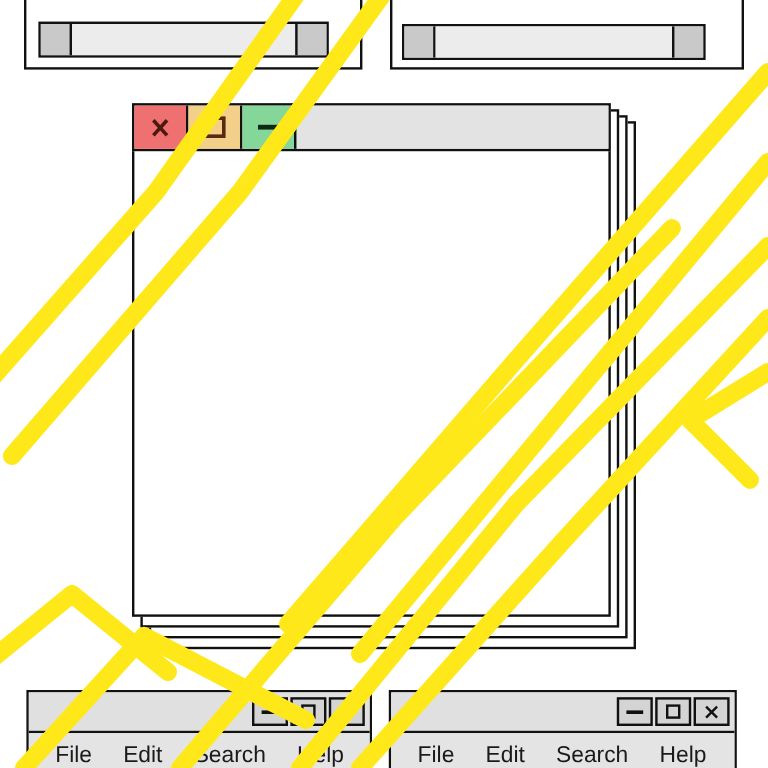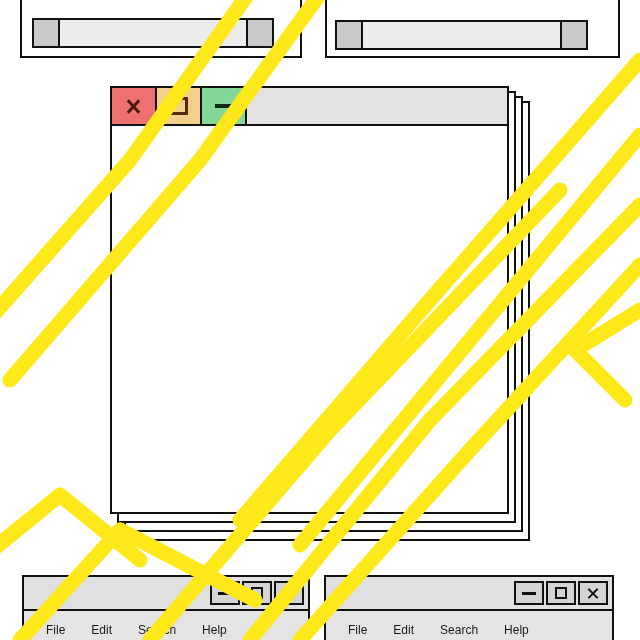--- a/index.html
+++ b/index.html
@@ -120,21 +120,21 @@
     box-sizing: border-box;
     height: 40px;
     background: #e4e4e4;
     display: flex;
     align-items: center;
     gap: 26px;
     padding-left: 22px;
     border-bottom: 2px solid #111111;
   }
   .menuitem {
-    font-size: 12px;
+    font-size: 19px;
     color: #1a1a1a;
     white-space: nowrap;
   }
 
   
   .scrollwin {
     position: absolute;
     box-sizing: border-box;
     border: 2px solid #111111;
     background: #ffffff;

